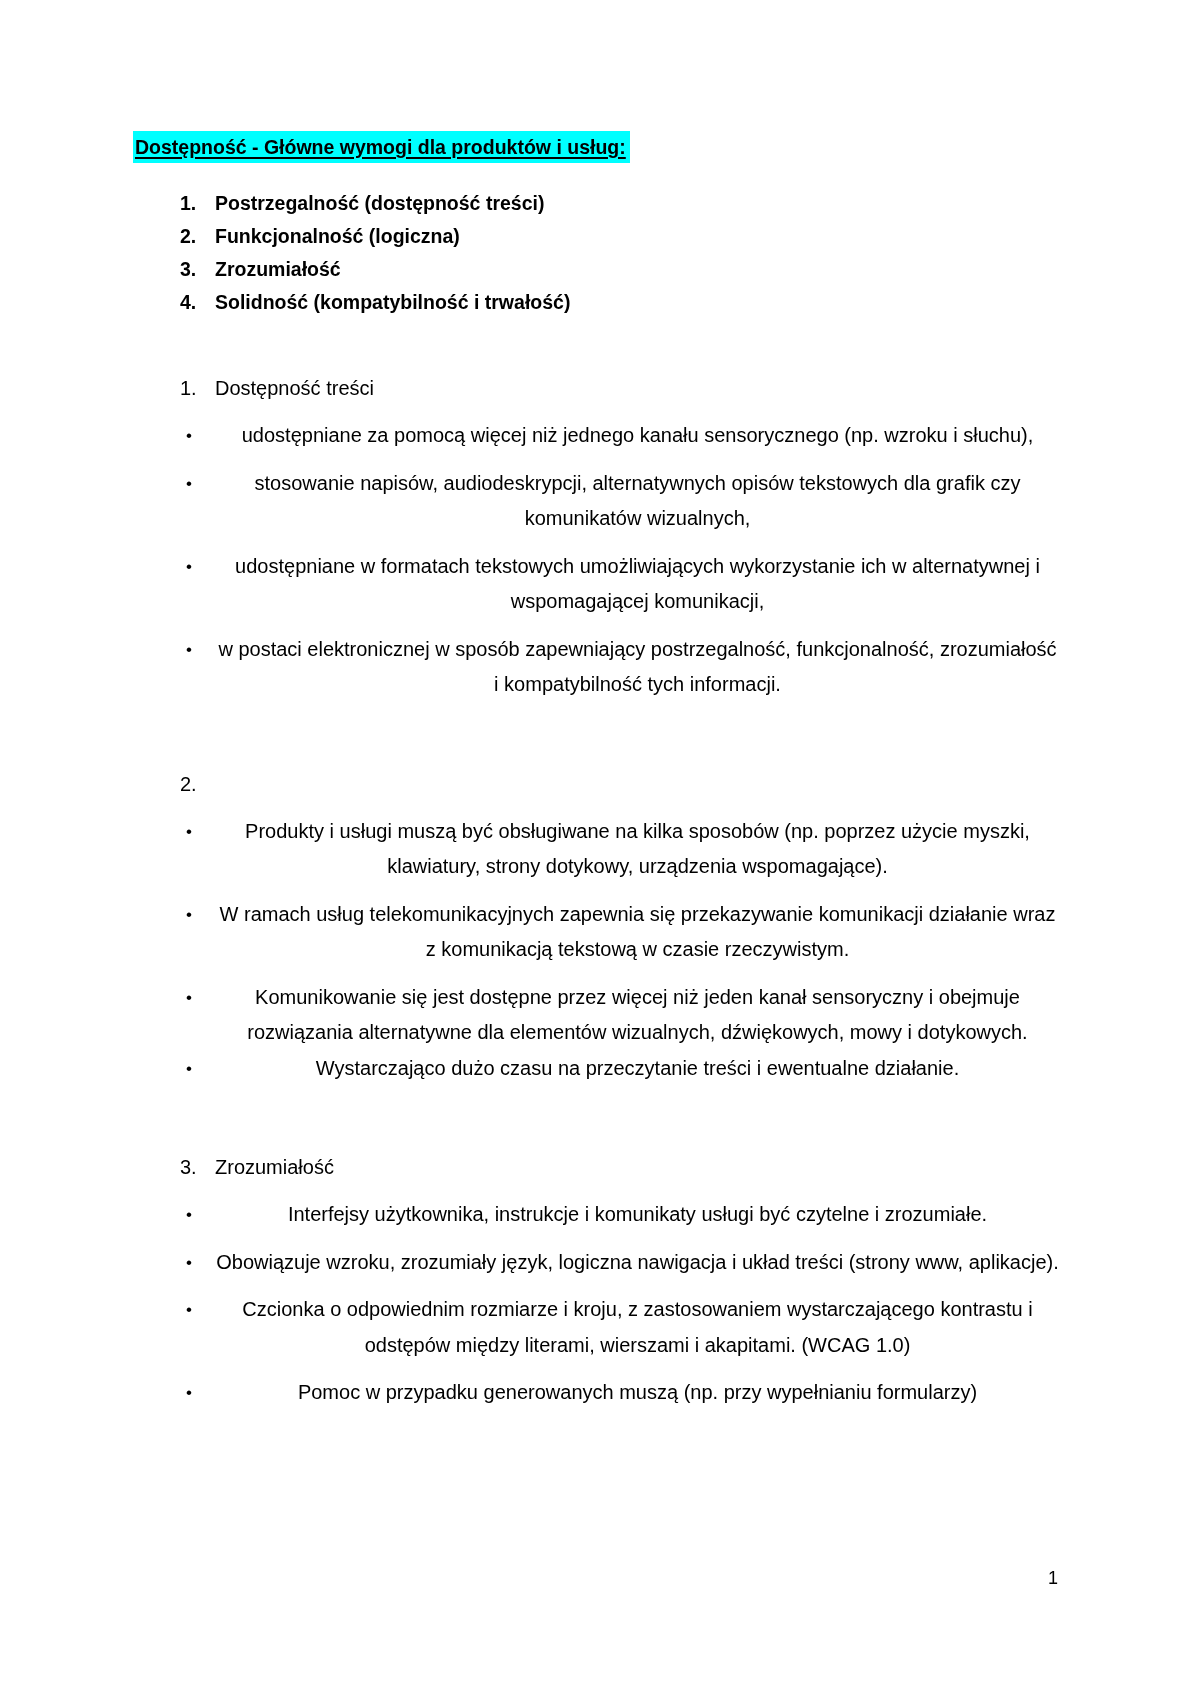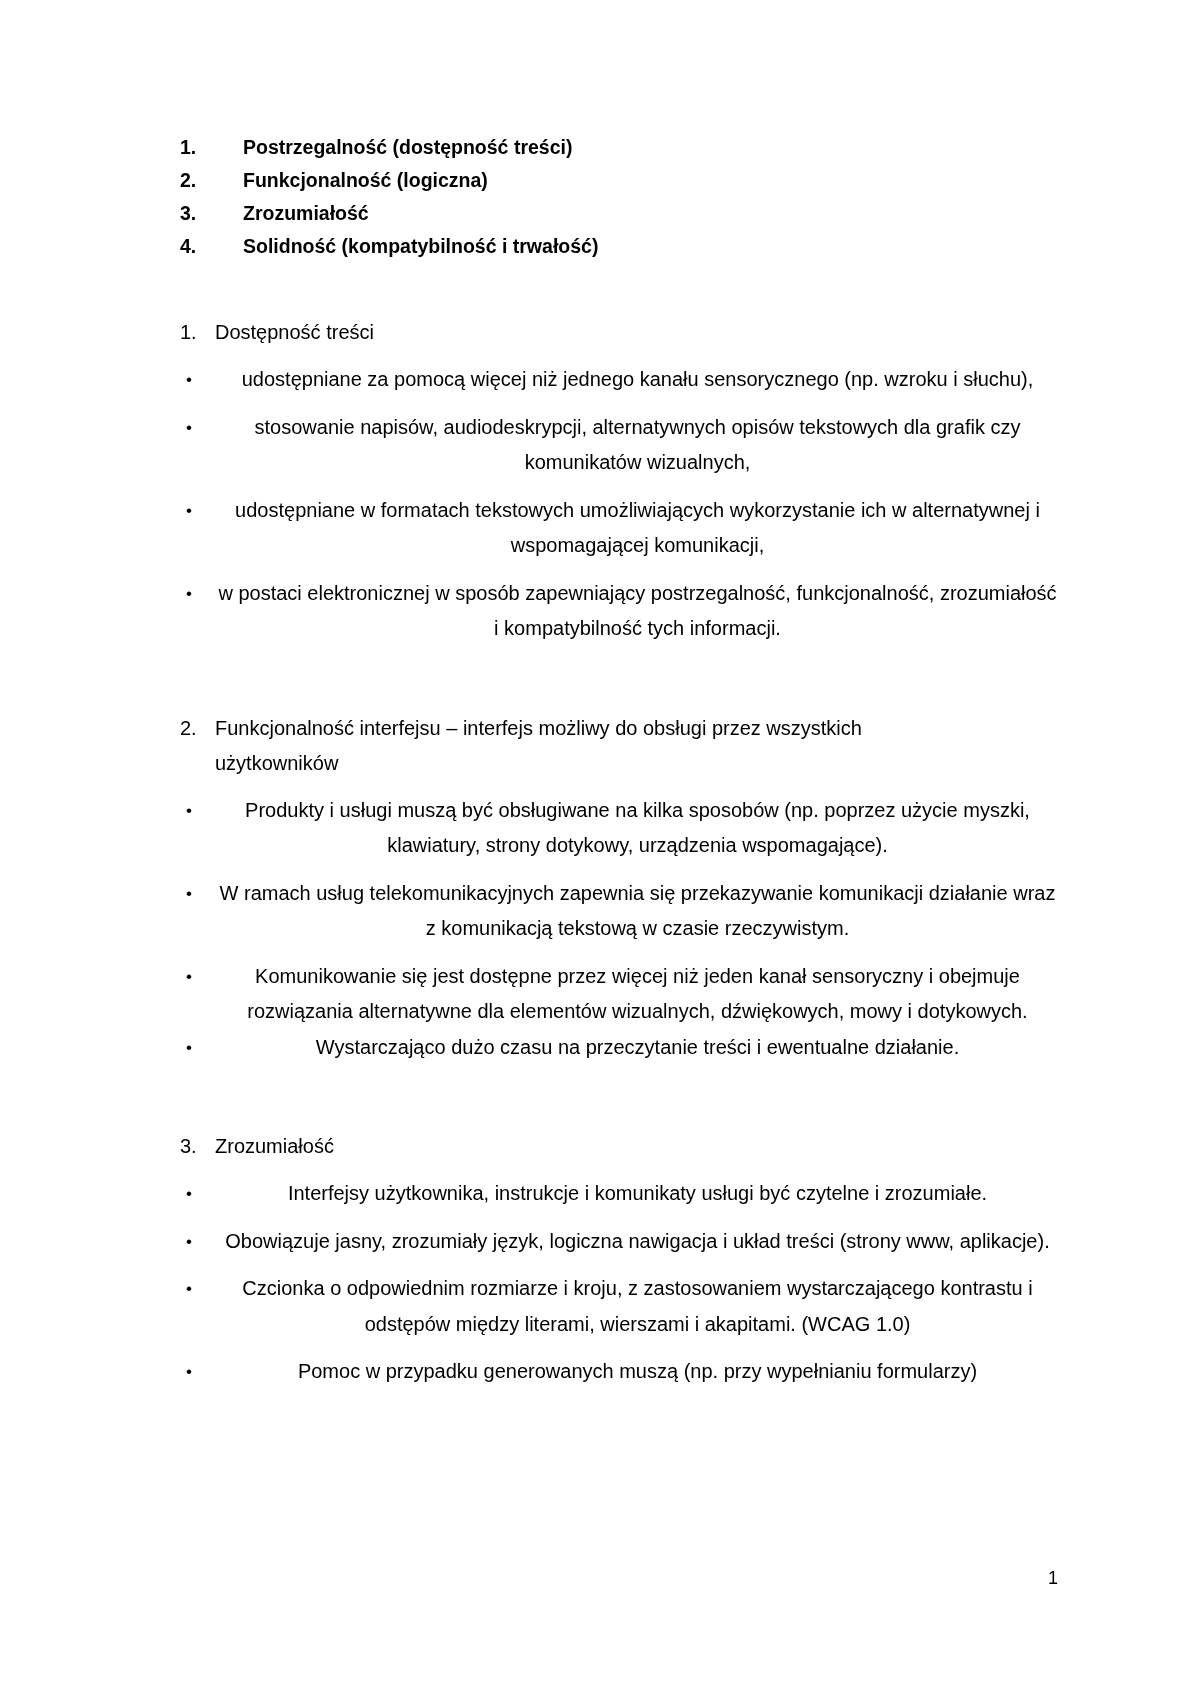--- a/index.html
+++ b/index.html
@@ -43,21 +43,20 @@
     display: flex;
     font-size: 19.5px;
     font-weight: bold;
     line-height: 33px;
   }
   .num-item .num {
     flex: 0 0 35px;
   }
   .num-item .txt {
     flex: 1;
-    margin-left: 28px;
   }
 
   
   .section { margin-top: 52px; }
   .section + .section { margin-top: 64px; }
 
   .section-heading {
     display: flex;
     margin-left: 47px;
     font-size: 20px;
@@ -99,20 +98,23 @@
     right: 142px;
     font-size: 18px;
     line-height: 24px;
   }
 </style>
 </head>
 <body>
 
 <div class="page">
 
+  <div class="title-wrap">
+    <span class="doc-title">Dostępność - Główne wymogi dla produktów i usług:</span>
+  </div>
 
   <div class="overview">
     <div class="num-item">
       <span class="num">1.</span>
       <span class="txt">Postrzegalność (dostępność treści)</span>
     </div>
     <div class="num-item">
       <span class="num">2.</span>
       <span class="txt">Funkcjonalność (logiczna)</span>
     </div>
@@ -145,21 +147,20 @@
     </div>
     <div class="bullet-item">
       <span class="dot">•</span>
       <span class="btxt">w postaci elektronicznej w sposób zapewniający postrzegalność, funkcjonalność, zrozumiałość i kompatybilność tych informacji.</span>
     </div>
   </div>
 
   <div class="section">
     <div class="section-heading">
       <span class="num">2.</span>
-      <span class="heading-text">Funkcjonalność interfejsu – interfejs możliwy do obsługi przez wszystkich użytkowników</span>
     </div>
     <div class="bullet-item">
       <span class="dot">•</span>
       <span class="btxt">Produkty i usługi muszą być obsługiwane na kilka sposobów (np. poprzez użycie myszki, klawiatury, strony dotykowy, urządzenia wspomagające).</span>
     </div>
     <div class="bullet-item">
       <span class="dot">•</span>
       <span class="btxt">W ramach usług telekomunikacyjnych zapewnia się przekazywanie komunikacji działanie wraz z komunikacją tekstową w czasie rzeczywistym.</span>
     </div>
     <div class="bullet-item">
@@ -176,21 +177,21 @@
     <div class="section-heading">
       <span class="num">3.</span>
       <span class="heading-text">Zrozumiałość</span>
     </div>
     <div class="bullet-item">
       <span class="dot">•</span>
       <span class="btxt">Interfejsy użytkownika, instrukcje i komunikaty usługi być czytelne i zrozumiałe.</span>
     </div>
     <div class="bullet-item">
       <span class="dot">•</span>
-      <span class="btxt">Obowiązuje jasny, zrozumiały język, logiczna nawigacja i układ treści (strony www, aplikacje).</span>
+      <span class="btxt">Obowiązuje wzroku, zrozumiały język, logiczna nawigacja i układ treści (strony www, aplikacje).</span>
     </div>
     <div class="bullet-item">
       <span class="dot">•</span>
       <span class="btxt">Czcionka o odpowiednim rozmiarze i kroju, z zastosowaniem wystarczającego kontrastu i odstępów między literami, wierszami i akapitami. (WCAG 1.0)</span>
     </div>
     <div class="bullet-item">
       <span class="dot">•</span>
       <span class="btxt">Pomoc w przypadku generowanych muszą (np. przy wypełnianiu formularzy)</span>
     </div>
   </div>

